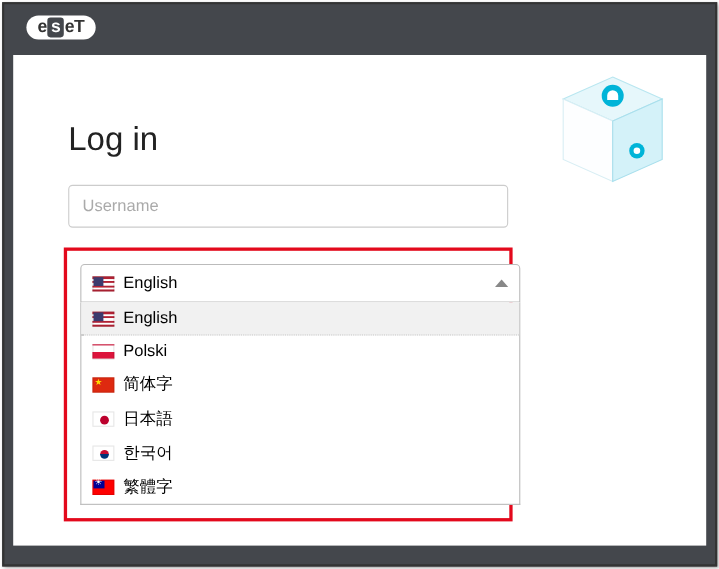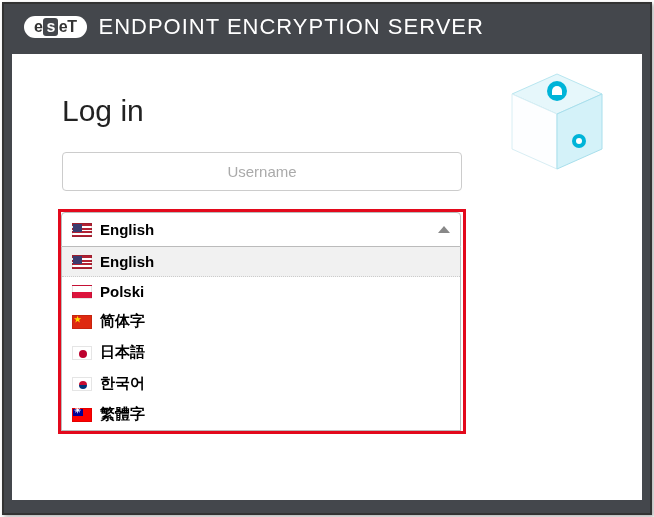--- a/index.html
+++ b/index.html
@@ -62,42 +62,41 @@
       top: 15px;
       right: 30px;
       width: 110px;
       height: 110px;
     }
     .page-title {
       font-size: 30px;
       font-weight: 300;
       color: #222;
       margin-bottom: 24px;
+      margin-top: 20px;
     }
     .field {
       width: 400px;
       margin-bottom: 22px;
     }
     .field input {
       width: 100%;
       padding: 10px 12px;
       border: 1px solid #ccc;
       border-radius: 4px;
       font-size: 15px;
       color: #1d4ed8;
-      text-align: center;
     }
     .field input::placeholder { color: #aaa; }
     .highlight-box {
       border: 3px solid #e3091c;
       width: 408px;
       margin-left: -4px;
       margin-top: -4px;
-      padding: 0;
-      font-weight: bold;
+      padding: 12px;
     }
     .lang-select {
       width: 400px;
       border: 1px solid #bbb;
       border-radius: 4px 4px 0 0;
       background: #fff;
       padding: 8px 10px;
       display: flex;
       align-items: center;
       justify-content: space-between;
@@ -157,21 +156,20 @@
 <body>
 
 <div class="frame">
   <div class="header">
     <span class="brand-badge">
       <span>e</span>
         <span class="inv">s</span>
         <span>e</span>
         <span>T</span>
     </span>
-    <span class="header-title">ENDPOINT ENCRYPTION SERVER</span>
   </div>
   <div class="content">
     <div class="cube">
       <svg viewBox="0 0 110 110">
         <polygon points="55,5 100,25 55,45 10,25" fill="#e6f7fb" stroke="#b8e6f0"></polygon>
         <polygon points="10,25 55,45 55,100 10,80" fill="#fdfeff" stroke="#d8eef4"></polygon>
         <polygon points="100,25 55,45 55,100 100,80" fill="#d4f2f9" stroke="#a8dfec"></polygon>
         <circle cx="55" cy="22" r="10" fill="#00b4d8"></circle>
         <path d="M50 22 a5 5 0 1 1 10 0 v4 h-10z" fill="#fff"></path>
         <circle cx="77" cy="72" r="7" fill="#00b4d8"></circle>

